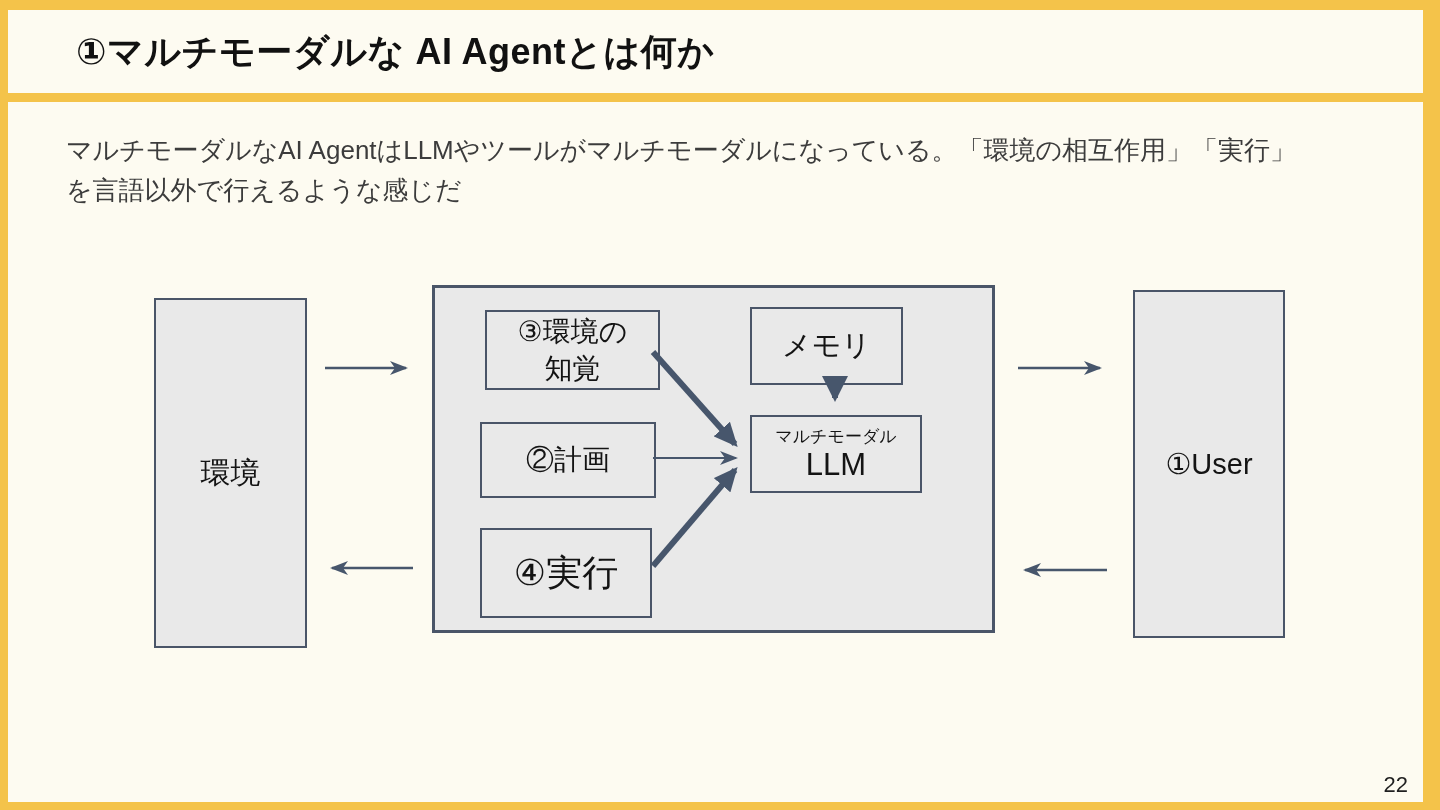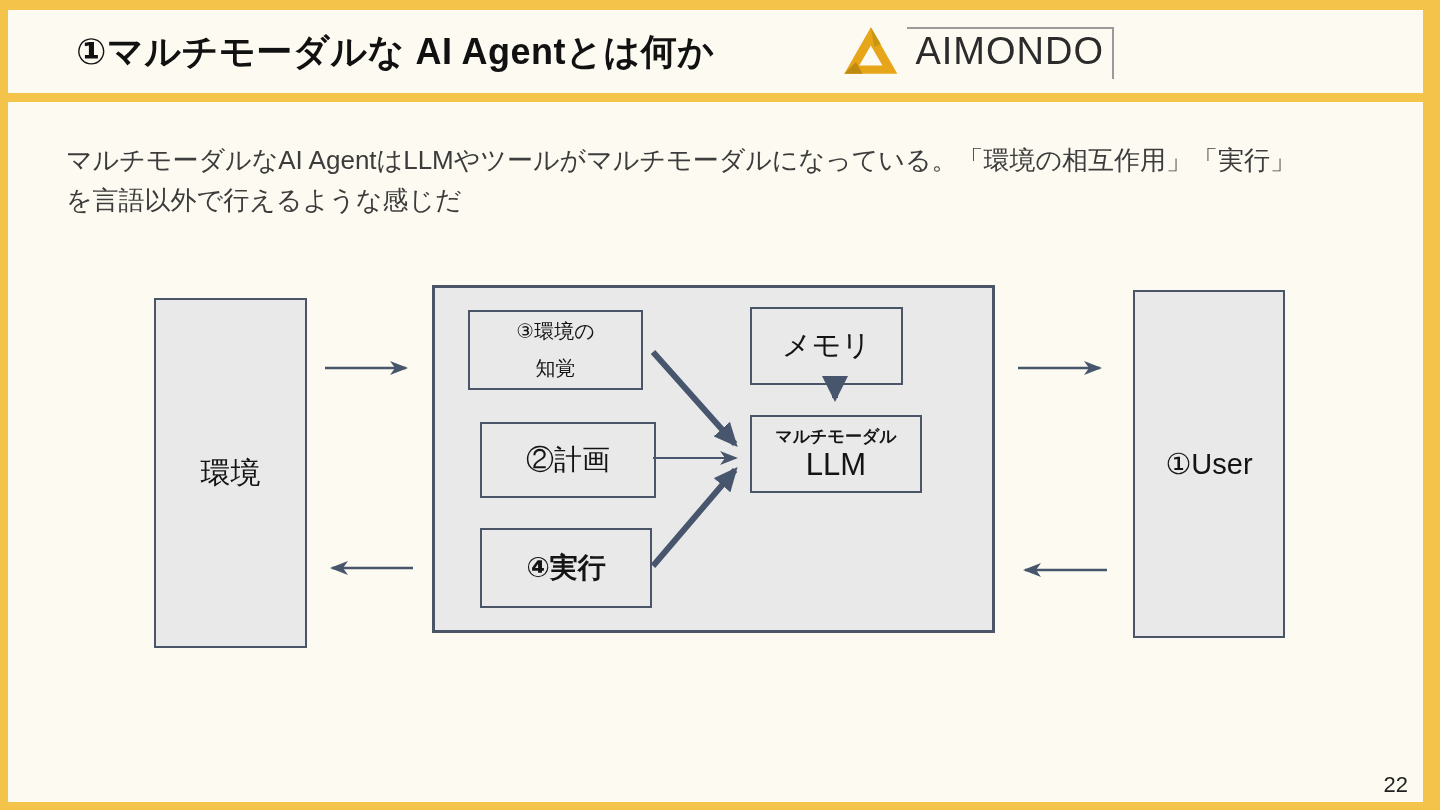--- a/index.html
+++ b/index.html
@@ -12,52 +12,52 @@
   .frame-top,.frame-bottom,.frame-left,.frame-right,.header-divider{
     position:absolute;background:#F4C34A;
   }
   .frame-top{top:0;left:0;width:1440px;height:10px;}
   .frame-bottom{bottom:0;left:0;width:1440px;height:8px;}
   .frame-left{top:0;left:0;width:8px;height:810px;}
   .frame-right{top:0;right:0;width:17px;height:810px;}
   .header-divider{top:93px;left:8px;width:1415px;height:9px;}
 
   
-  .header{position:absolute;top:10px;left:8px;width:1127px;height:83px;padding-left:7px;}
+  .header{position:absolute;top:10px;left:8px;width:1127px;height:83px;}
   .slide-title{
     position:absolute;left:68px;top:0;height:83px;line-height:83px;
     font-size:36px;font-weight:bold;color:#111111;letter-spacing:0.5px;
     white-space:nowrap;
   }
   .logo{position:absolute;right:28px;top:12px;height:62px;display:flex;align-items:center;}
   .logo-icon{display:block;margin-right:8px;}
   .logo-text{
     font-size:38px;color:#2b2b2b;letter-spacing:1px;font-weight:400;
     border-top:2px solid #9a9a9a;border-right:2px solid #9a9a9a;
     padding:2px 8px 6px 8px;line-height:1.1;
   }
 
   
   .body-text{position:absolute;left:66px;top:130px;width:1330px;
-    font-size:26px;line-height:40px;color:#3c3c3c;margin-top:10px;}
+    font-size:26px;line-height:40px;color:#3c3c3c;}
 
   
   .node{
     position:absolute;background:#E9E9E9;border:2px solid #4A5568;
     display:flex;flex-direction:column;align-items:center;justify-content:center;
     color:#141414;text-align:center;box-sizing:border-box;
   }
   .node-env{left:154px;top:288px;width:153px;height:350px;font-size:30px;margin-top:10px;}
   .node-agent{left:432px;top:285px;width:563px;height:348px;border-width:3px;}
-  .node-perception{left:468px;top:310px;width:175px;height:80px;font-size:20px;line-height:37px;text-align:right;}
+  .node-perception{left:485px;top:310px;width:175px;height:80px;font-size:28px;line-height:37px;text-align:right;}
   .node-plan{left:480px;top:422px;width:176px;height:76px;font-size:28px;font-family:Liberation Serif, serif;}
-  .node-execute{left:480px;top:528px;width:172px;height:80px;font-size:28px;font-weight:bold;}
+  .node-execute{left:480px;top:528px;width:172px;height:90px;font-size:36px;}
   .node-memory{left:750px;top:307px;width:153px;height:78px;font-size:29px;}
   .node-llm{left:750px;top:415px;width:172px;height:78px;}
-  .llm-small{font-size:17px;line-height:22px;font-weight:bold;}
+  .llm-small{font-size:17px;line-height:22px;}
   .llm-big{font-size:31px;line-height:34px;}
   .node-user{left:1133px;top:290px;width:152px;height:348px;font-size:29px;}
 
   .arrow-layer{position:absolute;left:0;top:0;pointer-events:none;}
 
   .page-number{
     position:absolute;right:32px;bottom:12px;font-size:22px;color:#1f1f1f;
   }
 </style>
 </head>
@@ -66,29 +66,20 @@
 <div class="slide">
 
   <div class="frame-top"></div>
   <div class="frame-left"></div>
   <div class="frame-right"></div>
   <div class="frame-bottom"></div>
   <div class="header-divider"></div>
 
   <div class="header">
     <div class="slide-title">①マルチモーダルな AI Agentとは何か</div>
-    <div class="logo">
-      <svg class="logo-icon" width="58" height="56" viewBox="0 0 70 66">
-        <polygon points="36,2 68,58 4,58" fill="#E7A61A"></polygon>
-        <polygon points="36,24 50,48 22,48" fill="#FDFBF1"></polygon>
-        <polygon points="4,58 18,44 26,58" fill="#BE8A10"></polygon>
-        <polygon points="36,2 48,22 40,26" fill="#C99812"></polygon>
-      </svg>
-      <span class="logo-text">AIMONDO</span>
-    </div>
   </div>
 
   <div class="body-text">
     <div>マルチモーダルなAI AgentはLLMやツールがマルチモーダルになっている。「環境の相互作用」「実行」</div>
     <div>を言語以外で行えるような感じだ</div>
   </div>
 
   <div>
     <div class="node node-env">
       <span>環境</span>

